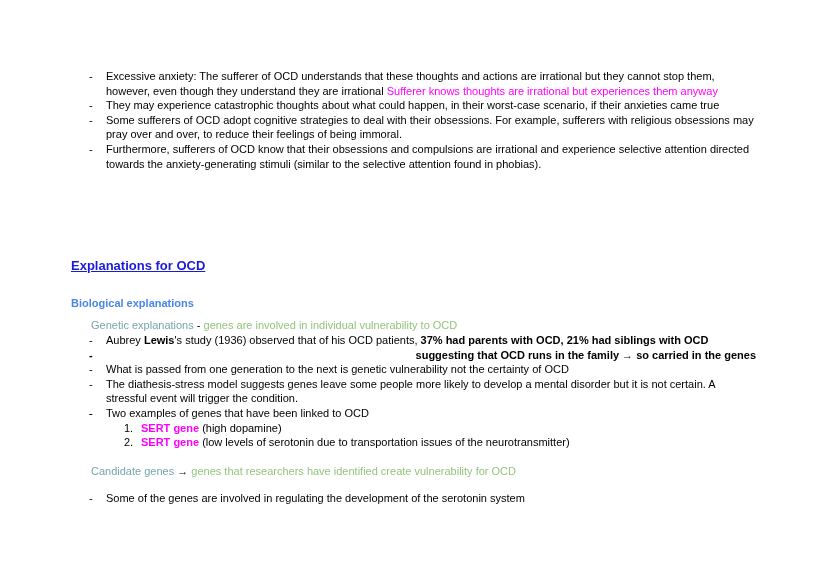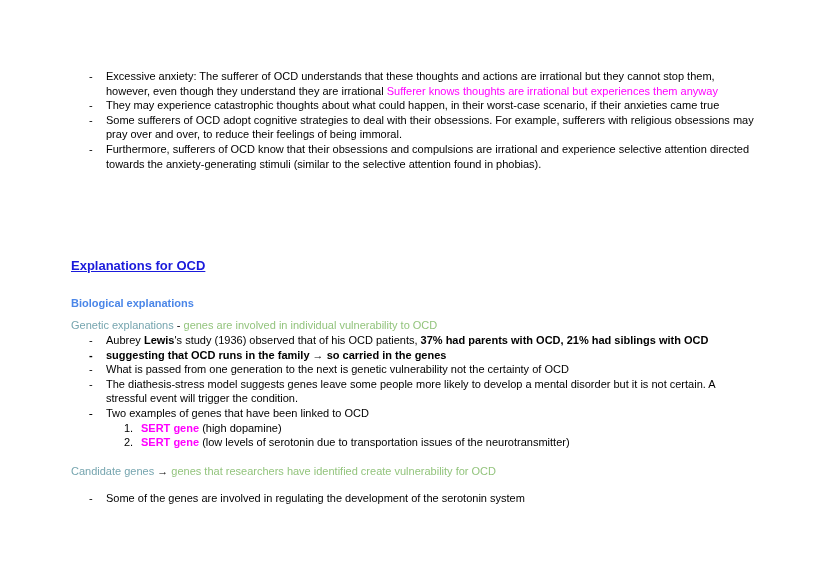--- a/index.html
+++ b/index.html
@@ -17,24 +17,24 @@
   .h1 {
     position: absolute; left: 71px; top: 258px;
     font-size: 13px; font-weight: bold; color: #1a1adb;
     text-decoration: underline; white-space: nowrap;
   }
   .h2 {
     position: absolute; left: 71px; top: 297px;
     font-size: 11px; font-weight: bold; color: #4a86e8; white-space: nowrap;
   }
   .subhead { position: absolute; left: 71px; white-space: nowrap; font-size: 11px; }
-  .teal { color: #76a5af; }
+  .teal { color: #76a5af; margin-left: 20px; }
   .green { color: #93c47d; text-align: right; }
   .magenta { color: #ff00ff; }
-  .bold { font-weight: bold; }
+  .bold { font-weight: bold; text-align: right; }
 </style>
 </head>
 <body>
 
 <div class="page">
 
   <ul class="list" style="top:69px;">
     <li class="li">
       <span class="dash">-</span>
       <span>Excessive anxiety: The sufferer of OCD understands that these thoughts and actions are irrational but they cannot stop them, however, even though they understand they are irrational </span><span class="magenta">Sufferer knows thoughts are irrational but experiences them anyway</span>

